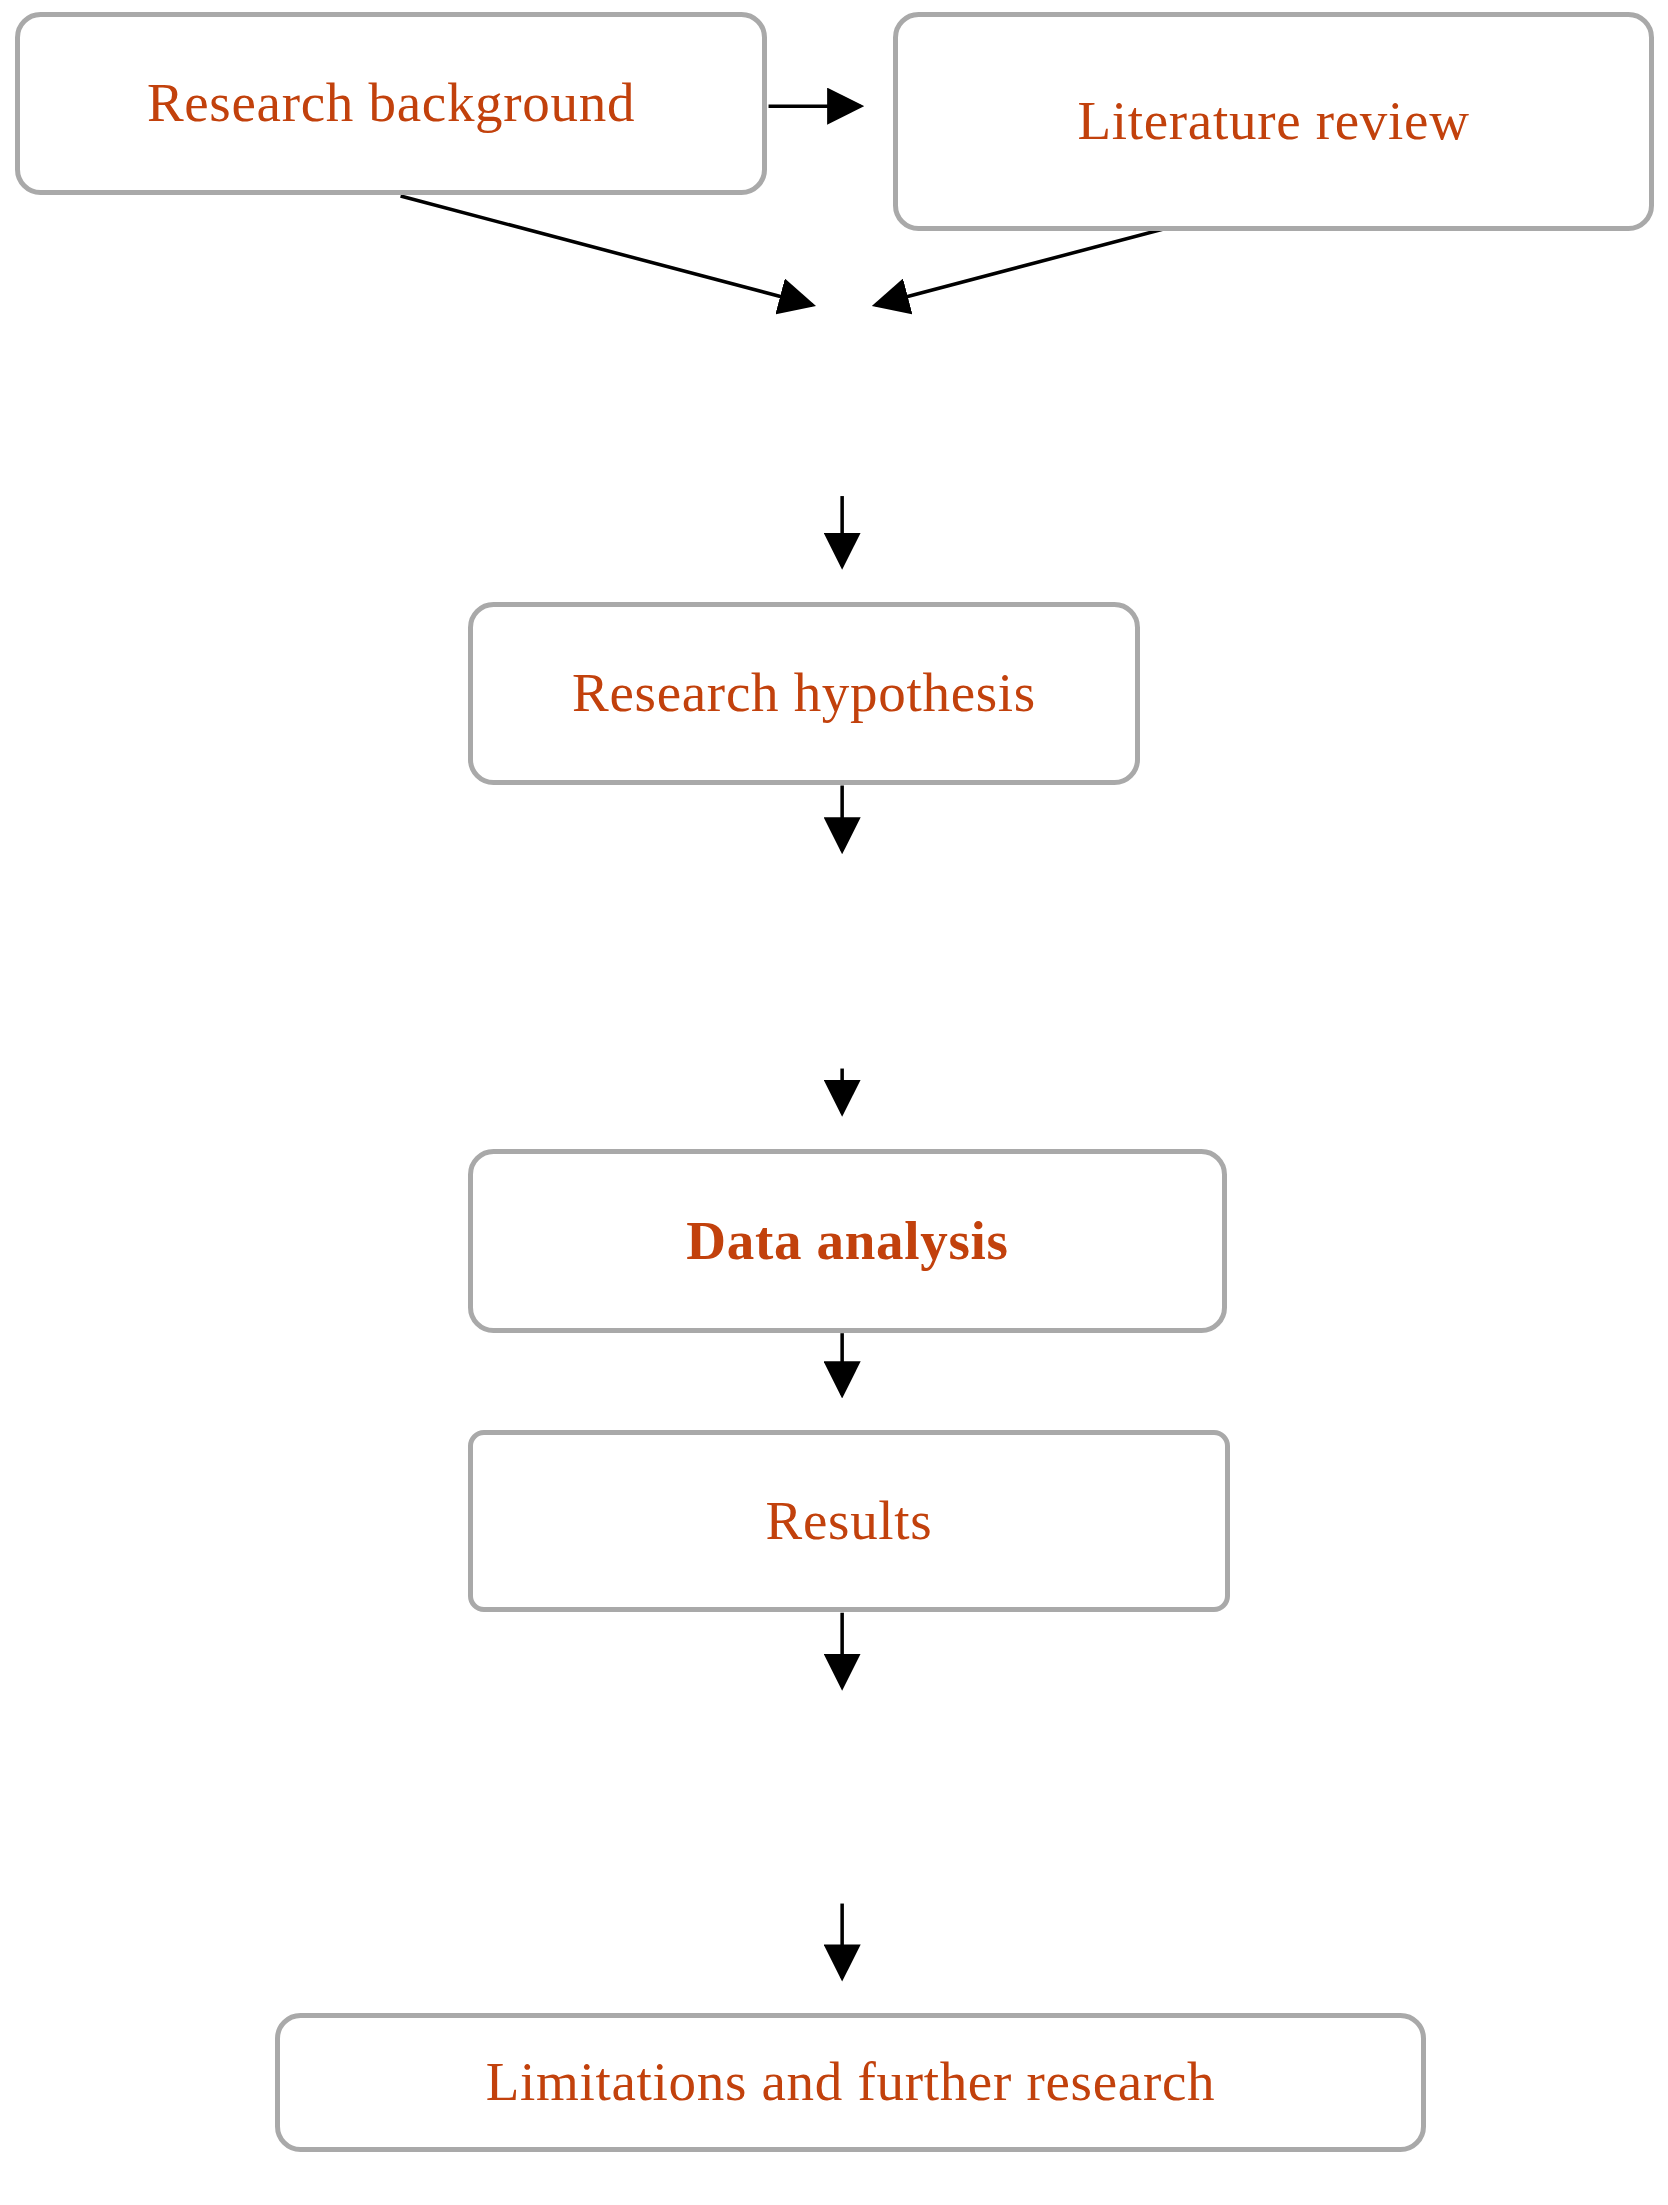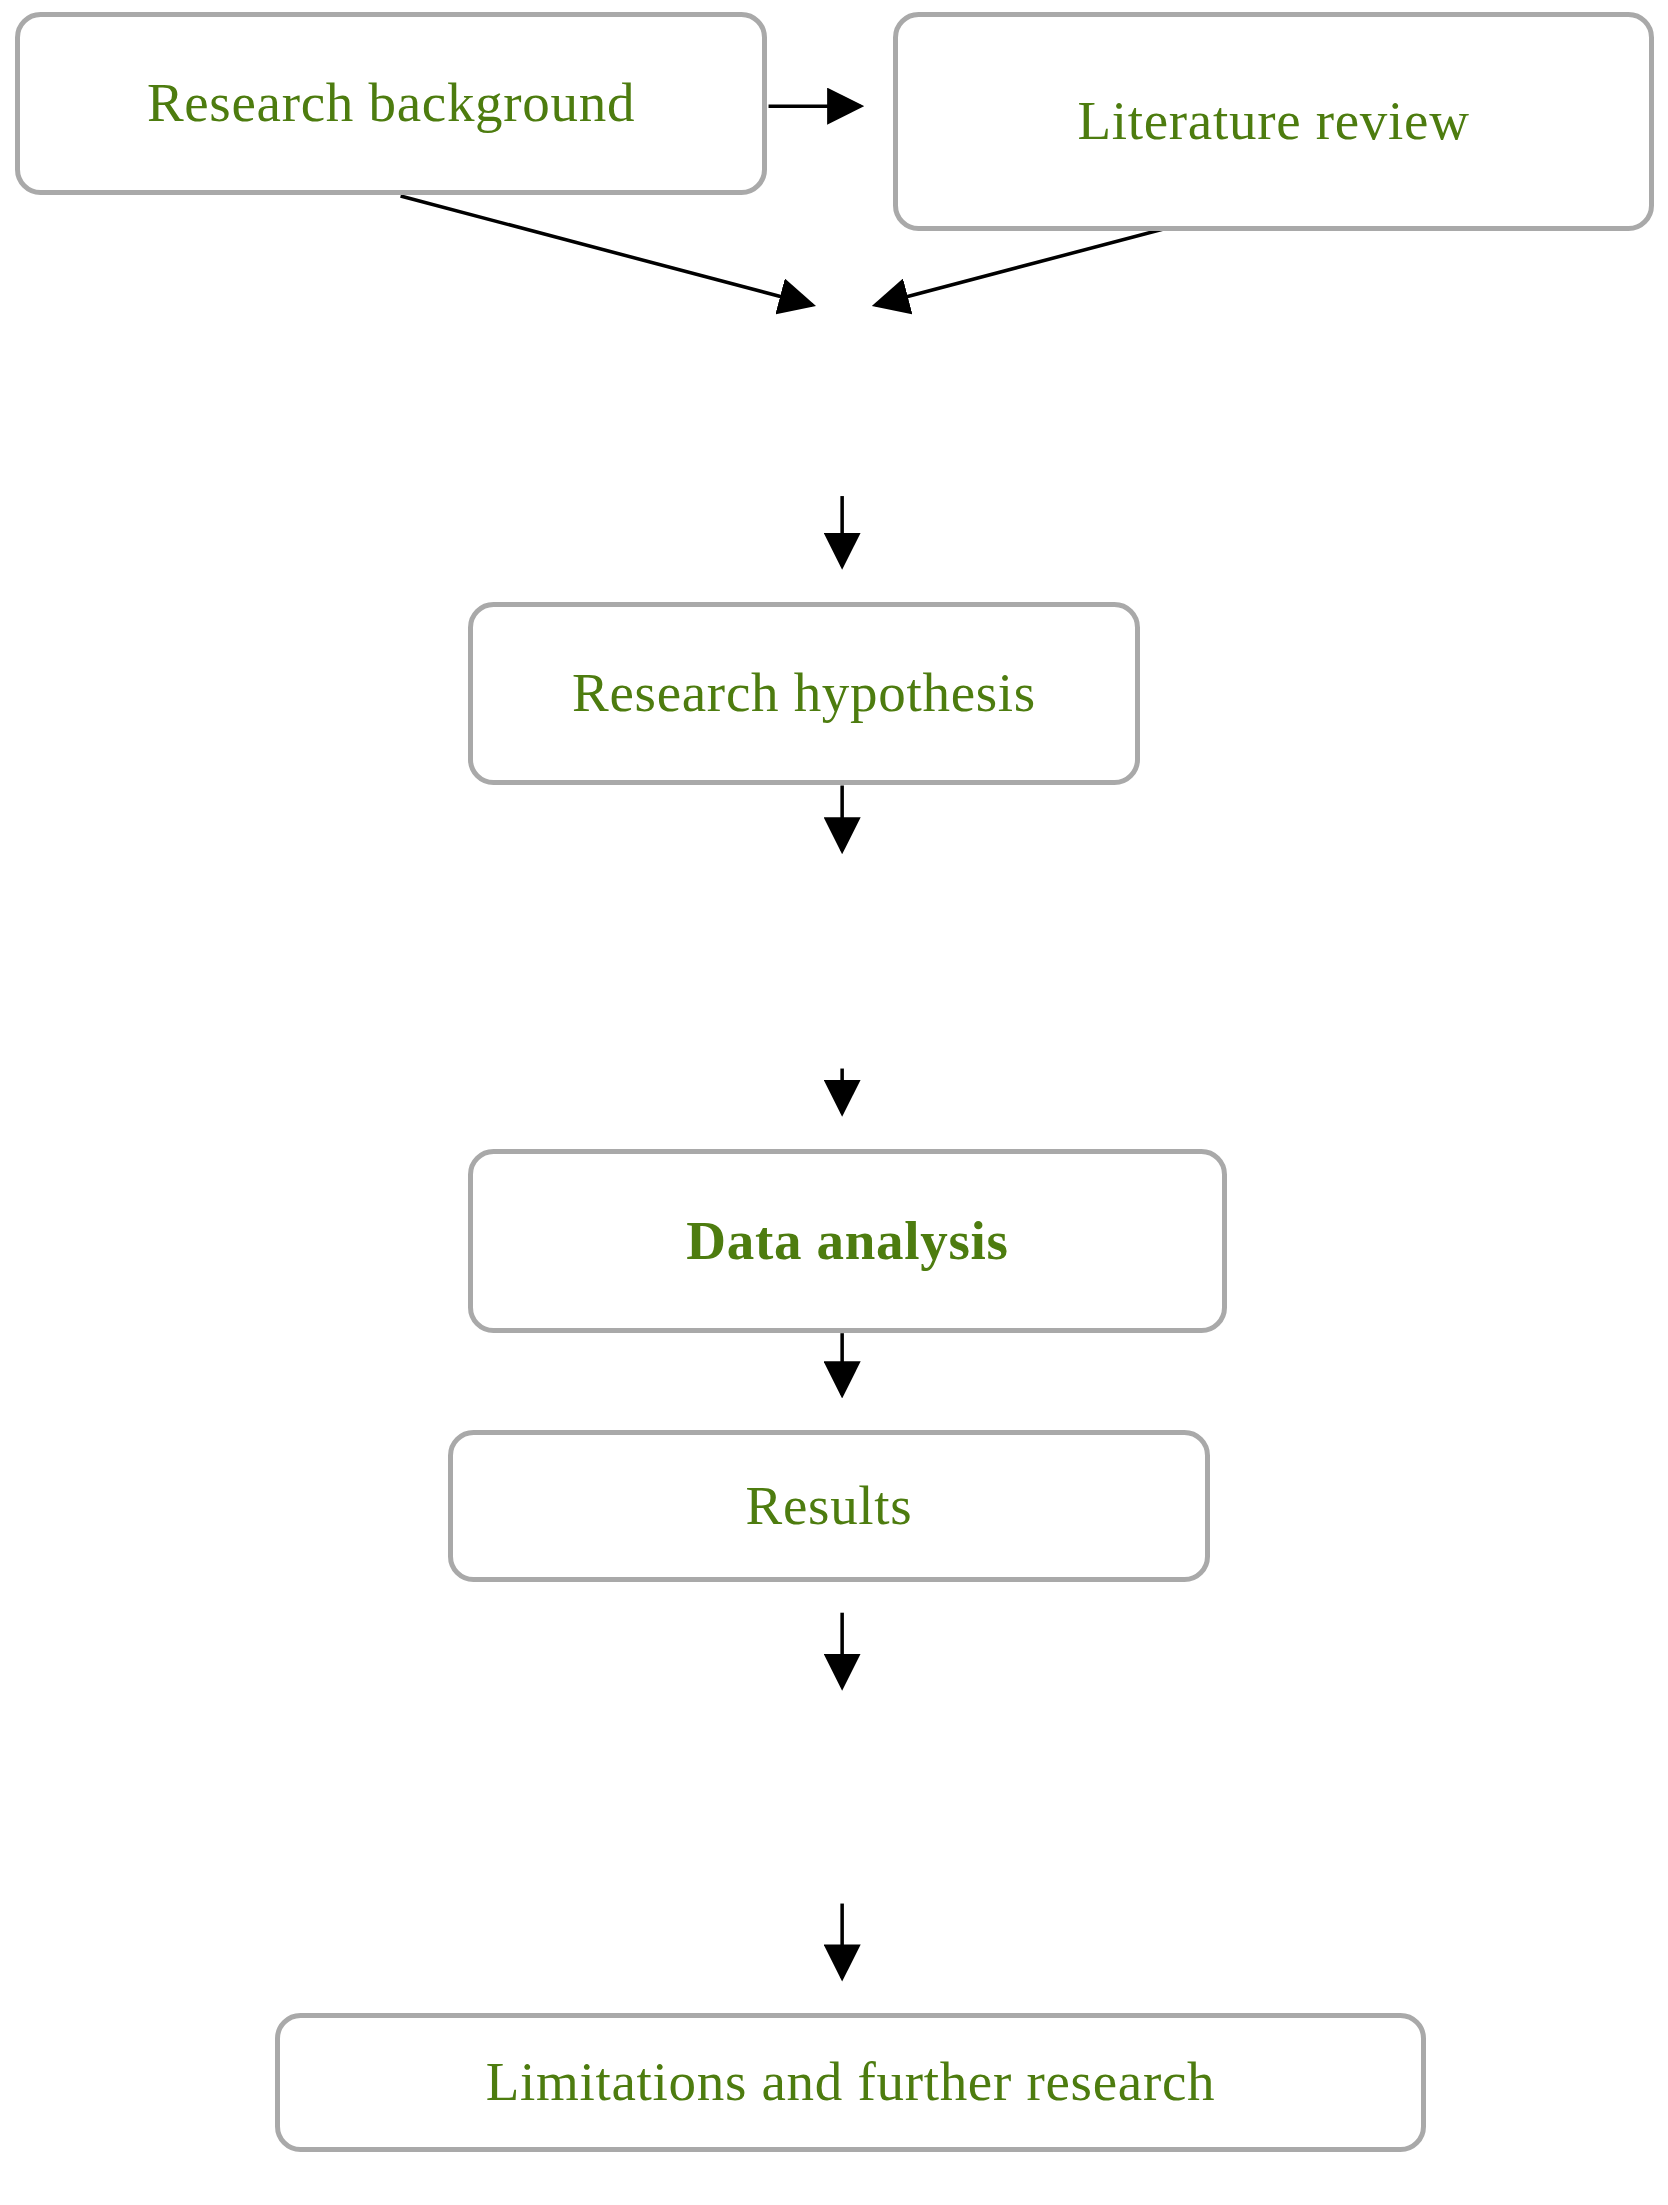--- a/index.html
+++ b/index.html
@@ -34,32 +34,32 @@
     border: 5.7px solid #a9a9a9;
     border-radius: 25.5px;
     display: flex;
     align-items: center;
     justify-content: center;
     text-align: center;
   }
   .node .label {
     font-size: 55px;
     letter-spacing: 0.7px;
-    color: #4d7c0f;
+    color: #c2410c;
     line-height: 1.1;
     white-space: nowrap;
   }
   
   .n-research-background { left: 15px;   top: 12px;   width: 752px; height: 183px; }
   .n-literature-review   { left: 893px; top: 12px;   width: 761px; height: 219px; }
   .n-research-gap        { left: 468px;  top: 316px;  width: 758px; height: 180px; }
   .n-research-hypothesis { left: 468px;  top: 602px;  width: 672px; height: 183px; }
   .n-data-collection     { left: 468px;  top: 886px; width: 760px; height: 182px; }
   .n-data-analysis       { left: 468px;  top: 1149px; width: 759px; height: 184px; font-weight: bold; }
-  .n-results             { left: 448px;  top: 1430px; width: 762px; height: 152px; }
+  .n-results             { left: 468px;  top: 1430px; width: 762px; height: 182px; border-radius: 16px; }
   .n-discussion          { left: 376px;  top: 1723px; width: 950px; height: 180px; }
   .n-limitations         { left: 275px;  top: 2013px; width: 1151px; height: 139px; }
 </style>
 </head>
 <body>
 
 <div class="canvas">
 
   <svg class="edges" viewBox="0 0 2357 3116" xmlns="http://www.w3.org/2000/svg" aria-hidden="true">
     <defs>

